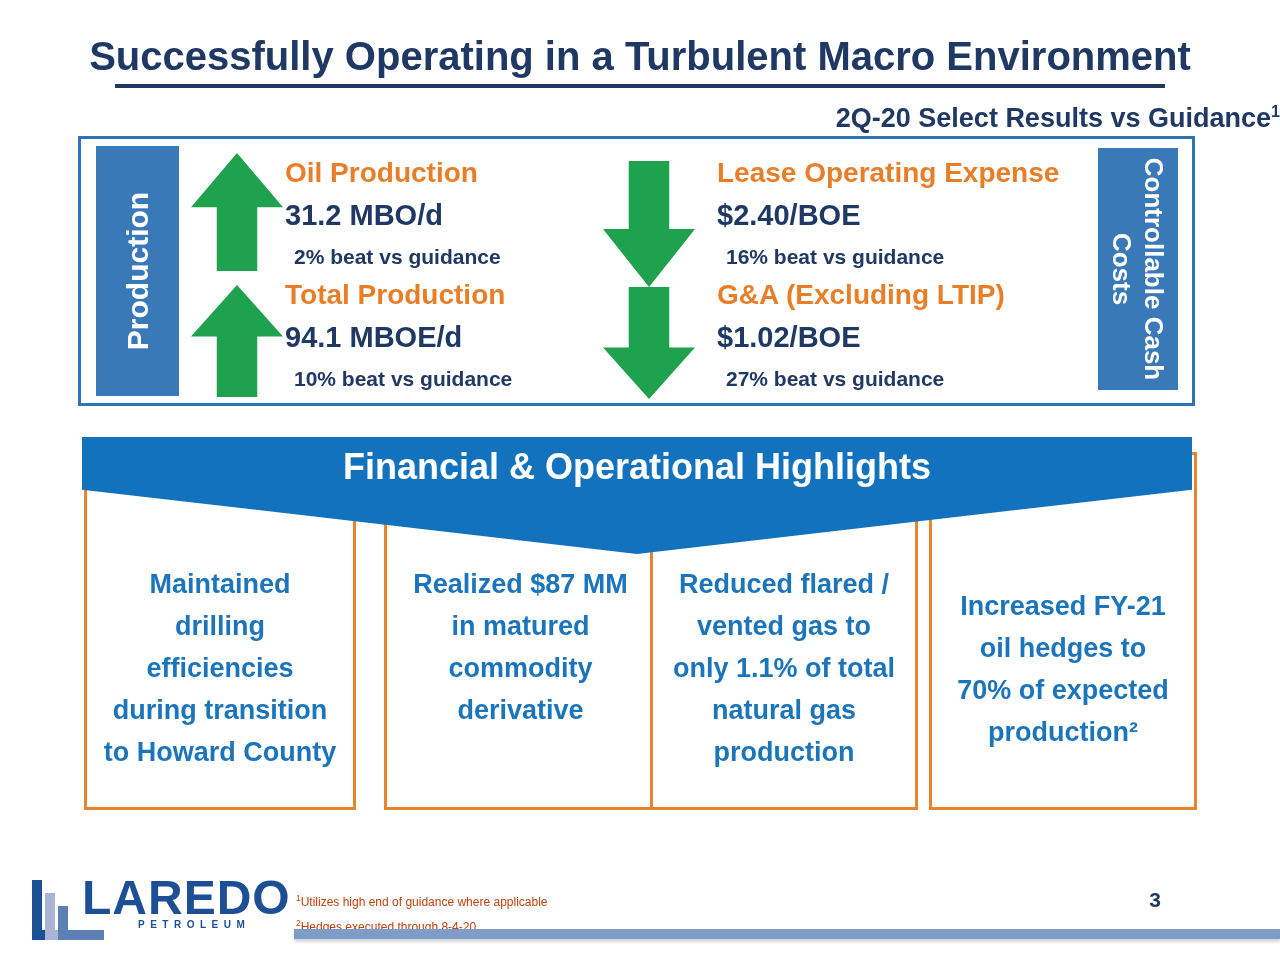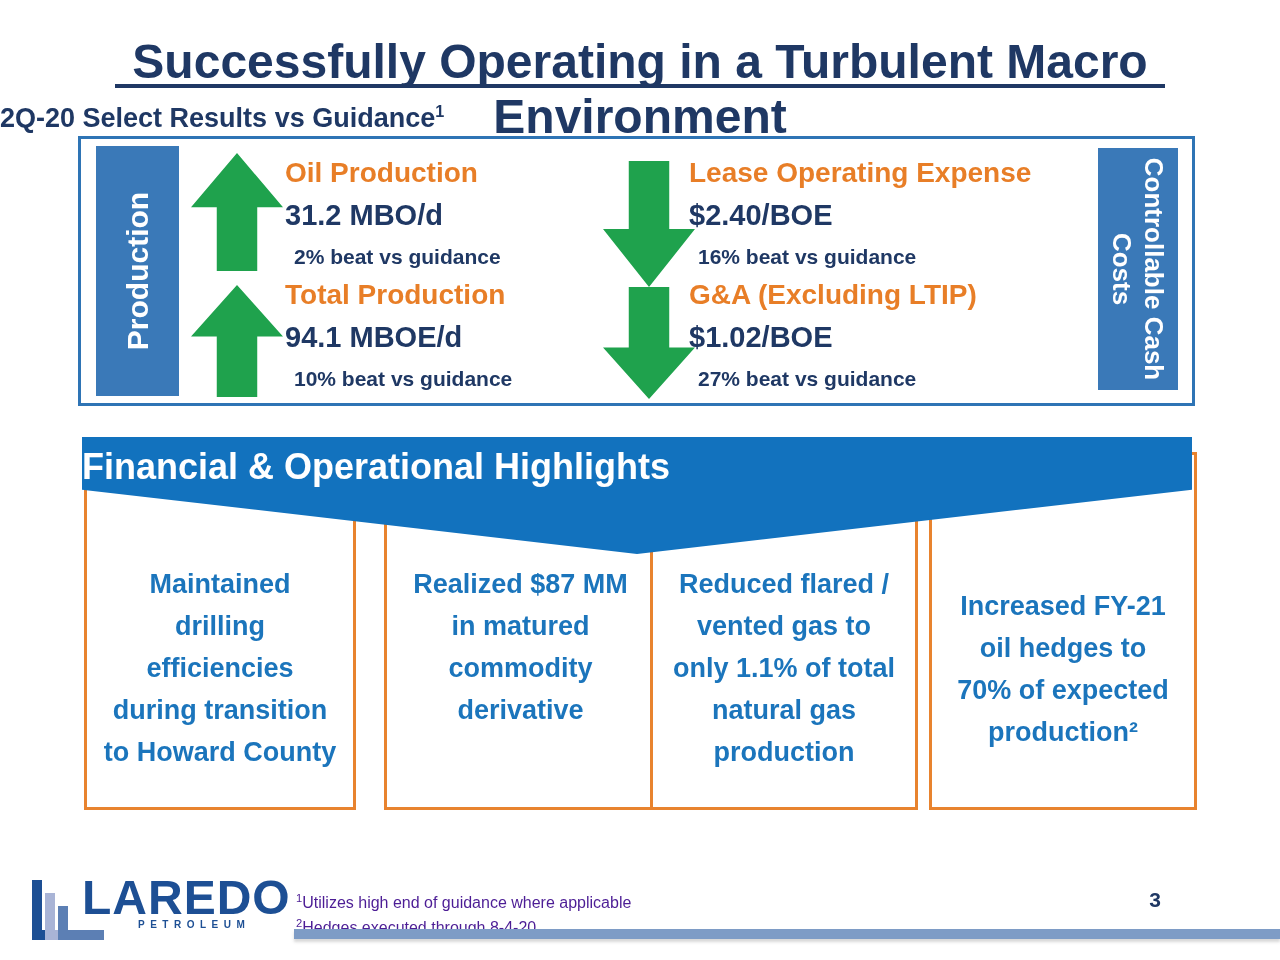--- a/index.html
+++ b/index.html
@@ -1,23 +1,23 @@
 <!DOCTYPE html>
 <html><head>
 <meta charset="utf-8">
 <style>
   html,body{margin:0;padding:0;background:#ffffff;}
   #slide{position:relative;width:1280px;height:960px;background:#ffffff;overflow:hidden;
          font-family:"Liberation Sans",sans-serif;}
 
   
   .title{position:absolute;left:0;top:34px;width:1280px;text-align:center;
-         font-size:48px;font-weight:bold;color:#1F3864;}
+         font-size:40px;font-weight:bold;color:#1F3864;}
   .title-rule{position:absolute;left:115px;top:84px;width:1050px;height:4px;background:#1F3864;}
-  .subtitle{position:absolute;left:0;top:102px;width:1280px;text-align:left;
+  .subtitle{position:absolute;left:0;top:102px;width:1280px;text-align:right;
             font-size:27px;font-weight:bold;color:#1F3864;}
   .subtitle sup{font-size:60%;}
 
   
   .panel{position:absolute;left:78px;top:136px;width:1111px;height:264px;
          border:3px solid #2E74B5;background:#ffffff;}
   .side-box{position:absolute;background:#3A79B8;}
   .side-box.left{left:15px;top:7px;width:83px;height:250px;}
   .side-box.right{right:14px;top:9px;width:80px;height:242px;}
   .vtext{position:absolute;left:50%;top:50%;color:#ffffff;font-weight:bold;text-align:center;white-space:nowrap;}
@@ -28,49 +28,49 @@
   .arrow.up{clip-path:polygon(50% 0%,100% 46%,72% 46%,72% 100%,28% 100%,0% 46%,28% 46%);}
   .arrow.up{clip-path:polygon(50% 0%,100% 46%,72% 46%,72% 100%,28% 100%,28% 46%,0% 46%);}
   .arrow.down{clip-path:polygon(28% 0%,72% 0%,72% 54%,100% 54%,50% 100%,0% 54%,28% 54%);}
   #arrow-up-1{left:110px;top:14px;width:92px;height:118px;}
   #arrow-up-2{left:110px;top:146px;width:92px;height:112px;}
   #arrow-down-1{left:522px;top:22px;width:92px;height:126px;}
   #arrow-down-2{left:522px;top:148px;width:92px;height:112px;}
 
   .metric-col{position:absolute;top:0;padding-top:18px;}
   .metric-col.left{left:204px;width:310px;}
-  .metric-col.right{left:608px;width:400px;}
+  .metric-col.right{left:636px;width:400px;}
   .metric-title{font-size:28px;font-weight:bold;color:#E87E27;height:42px;}
   .metric-value{font-size:29px;font-weight:bold;color:#1F3864;height:46px;}
   .metric-note{font-size:21px;font-weight:bold;color:#1F3864;height:34px;margin-left:9px;}
 
   
   .banner{position:absolute;left:82px;top:437px;width:1110px;height:117px;background:#1272BE;
           clip-path:polygon(0 0,100% 0,100% 45%,50% 100%,0 45%);z-index:2;}
-  .banner-label{margin-top:3px;font-size:36px;font-weight:bold;color:#ffffff;line-height:54px;}
+  .banner-label{margin-top:3px;text-align:center;font-size:36px;font-weight:bold;color:#ffffff;line-height:54px;}
 
   .hl-box{position:absolute;top:452px;height:352px;border:3px solid #E8832E;background:#ffffff;z-index:1;}
   #hl-box-1{left:84px;width:266px;}
   #hl-box-2{left:384px;width:267px;}
   #hl-box-3{left:650px;width:262px;}
   #hl-box-4{left:929px;width:262px;}
   .hl-lines{padding-top:108px;text-align:center;}
   #hl-box-4 .hl-lines{padding-top:130px;}
   .hl-line{font-size:27px;font-weight:bold;color:#1B75BC;line-height:42px;}
 
   
   .logo{position:absolute;left:30px;top:872px;width:270px;height:76px;}
   .l-mark{position:absolute;border-style:solid;border-color:transparent;border-width:0 0 10px 10px;}
   .l-mark.m1{left:2px;top:8px;width:22px;height:50px;border-color:#1D4F94;border-bottom-color:#1D4F94;border-left-color:#1D4F94;}
   .l-mark.m2{left:15px;top:21px;width:22px;height:37px;border-left-color:#A9B4D6;border-bottom-color:#A9B4D6;}
   .l-mark.m3{left:28px;top:34px;width:36px;height:24px;border-left-color:#5C7FB4;border-bottom-color:#5C7FB4;}
   .logo-word{position:absolute;left:52px;top:-2px;font-size:48px;font-weight:bold;color:#1D4F94;letter-spacing:1px;}
   .logo-sub{position:absolute;left:108px;top:47px;font-size:10px;font-weight:bold;color:#1D4F94;letter-spacing:5.5px;}
 
-  .footnotes{position:absolute;left:296px;top:888px;font-size:16px;color:#4c1d95;line-height:21px;}
+  .footnotes{position:absolute;left:296px;top:888px;font-size:12px;color:#c2410c;line-height:21px;}
   .footnotes sup{font-size:70%;}
   .page-number{position:absolute;left:1120px;top:888px;width:70px;text-align:center;
                font-size:21px;font-weight:bold;color:#1F3864;}
   .footer-bar{position:absolute;left:294px;top:929px;width:986px;height:10px;background:#7E9CC6;
               box-shadow:0 3px 3px rgba(100,100,100,0.25);}
 </style>
 </head>
 <body>
 
 <div id="slide">

